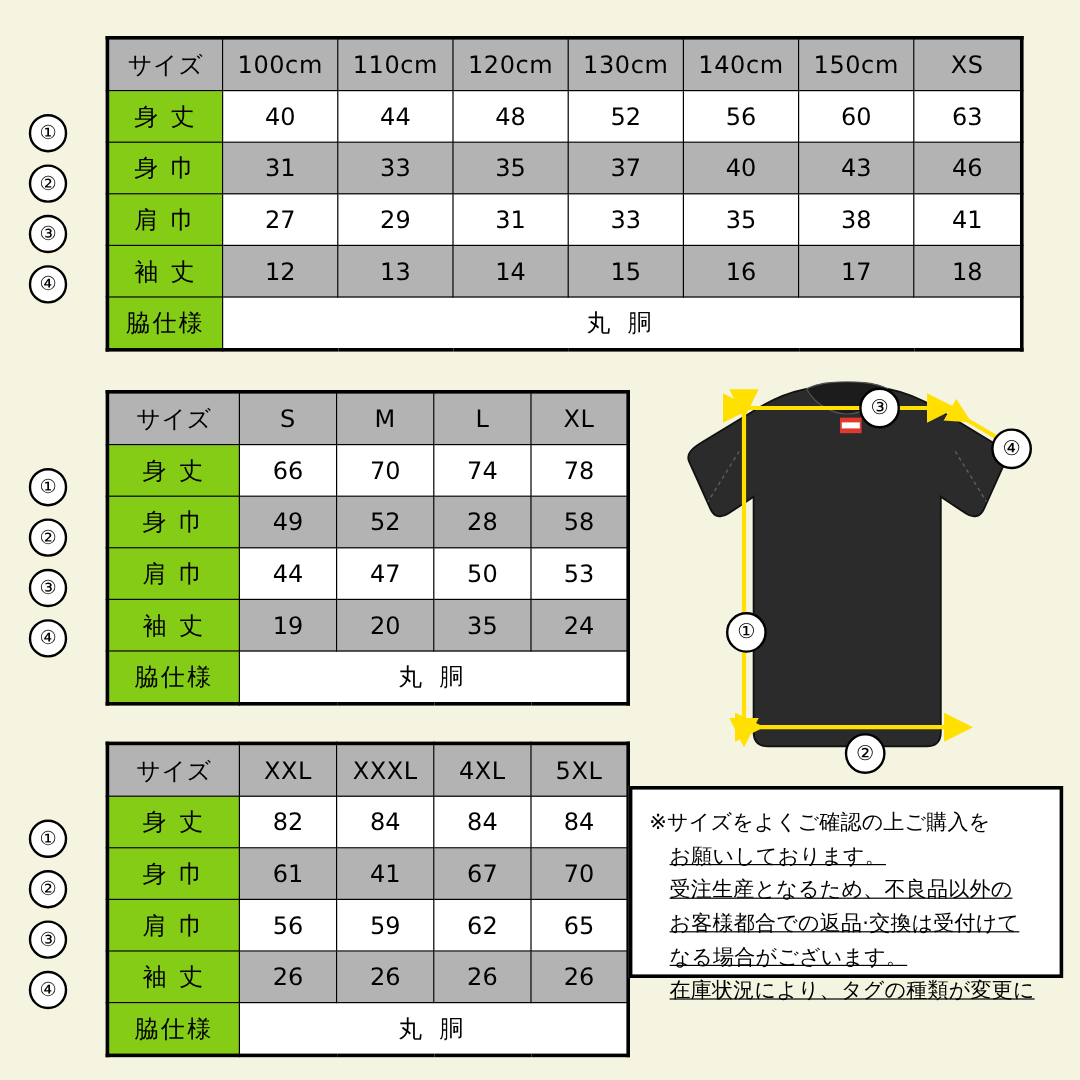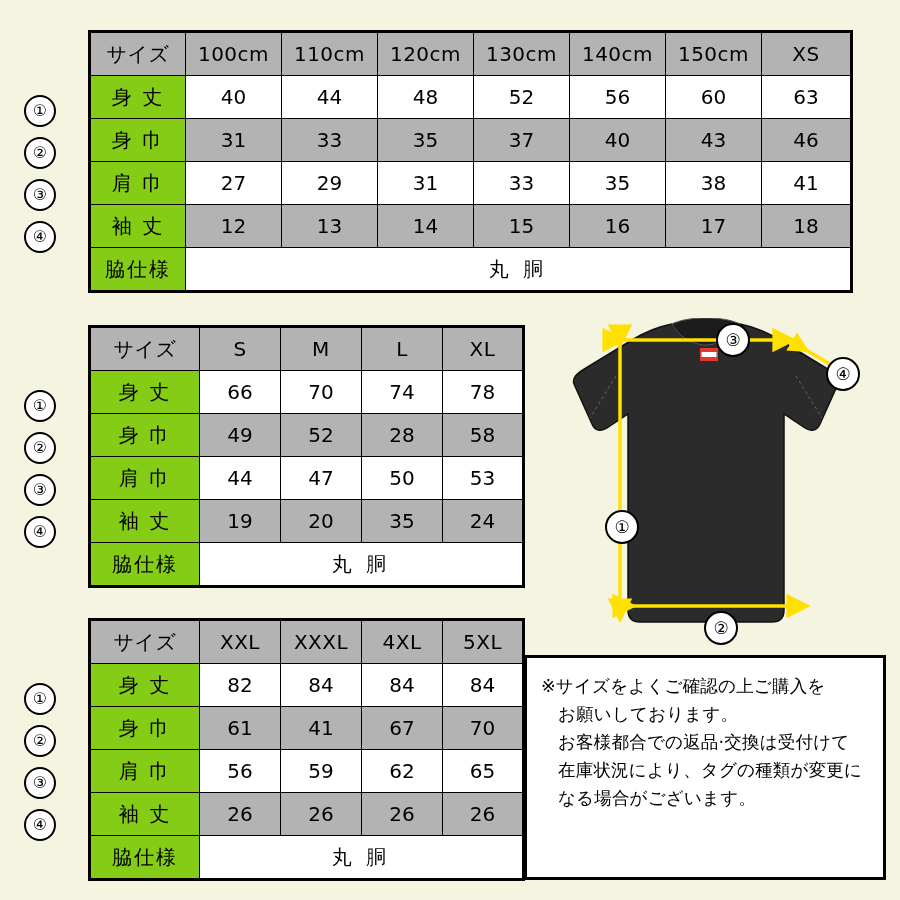--- a/index.html
+++ b/index.html
@@ -107,33 +107,33 @@
     text-align: center;
     z-index: 5;
   }
 
   
   .note-box {
     position: absolute;
     left: 524px;
     top: 655px;
     width: 362px;
-    height: 225px;
+    height: 160px;
     border: 3px solid #000;
     background: #ffffff;
     box-sizing: border-box;
     padding: 14px 14px 10px 14px;
   }
   .note-line {
     font-size: 17.5px;
     line-height: 28px;
     letter-spacing: 0.2px;
     white-space: nowrap;
   }
-  .note-indent { padding-left: 17px; }
+  .note-indent { padding-left: 17px; text-decoration: underline; }
 </style>
 </head>
 <body>
 
 <div class="page">
 
   <div class="tbl-wrap" style="left:68px; top:30px;">
     <div class="circ-col">
       <div class="circ" style="top:65px;">①</div>
       <div class="circ" style="top:107px;">②</div>
@@ -384,18 +384,19 @@
 
     <div class="marker" style="left:196px; top:5px;">③</div>
     <div class="marker" style="left:306px; top:39px;">④</div>
     <div class="marker" style="left:85px; top:192px;">①</div>
     <div class="marker" style="left:184px; top:293px;">②</div>
   </div>
 
   <div class="note-box">
     <div class="note-line">※サイズをよくご確認の上ご購入を</div>
     <div class="note-line note-indent">お願いしております。</div>
+    <div class="note-line note-indent">受注生産となるため、不良品以外の</div>
     <div class="note-line note-indent">お客様都合での返品·交換は受付けて</div>
+    <div class="note-line note-indent">なる場合がございます。</div>
     <div class="note-line note-indent">在庫状況により、タグの種類が変更に</div>
-    <div class="note-line note-indent">なる場合がございます。</div>
   </div>
 
 </div>
 
 </body></html>

